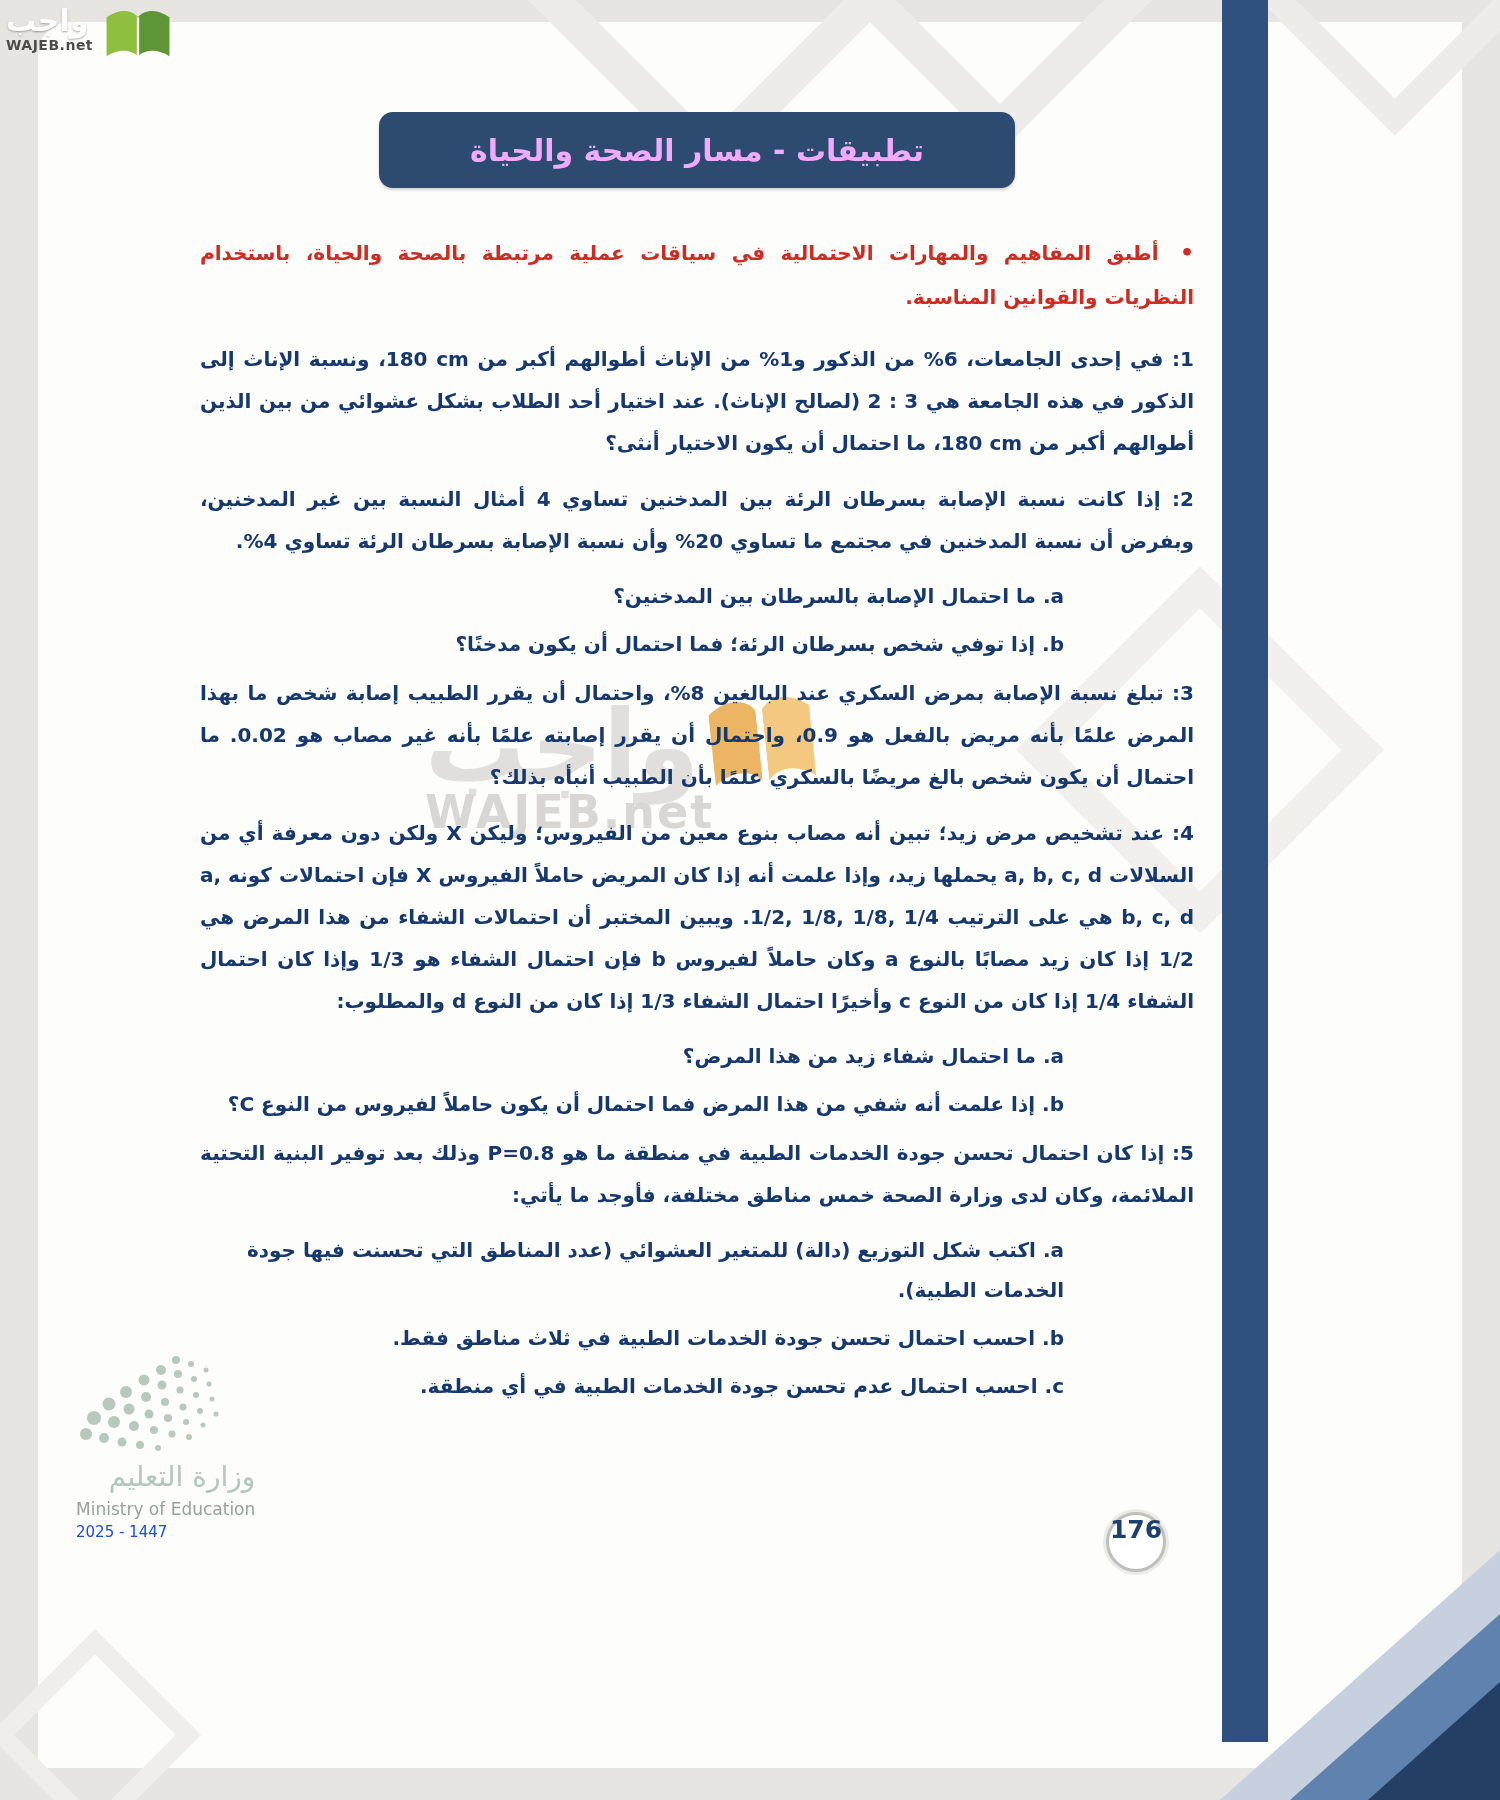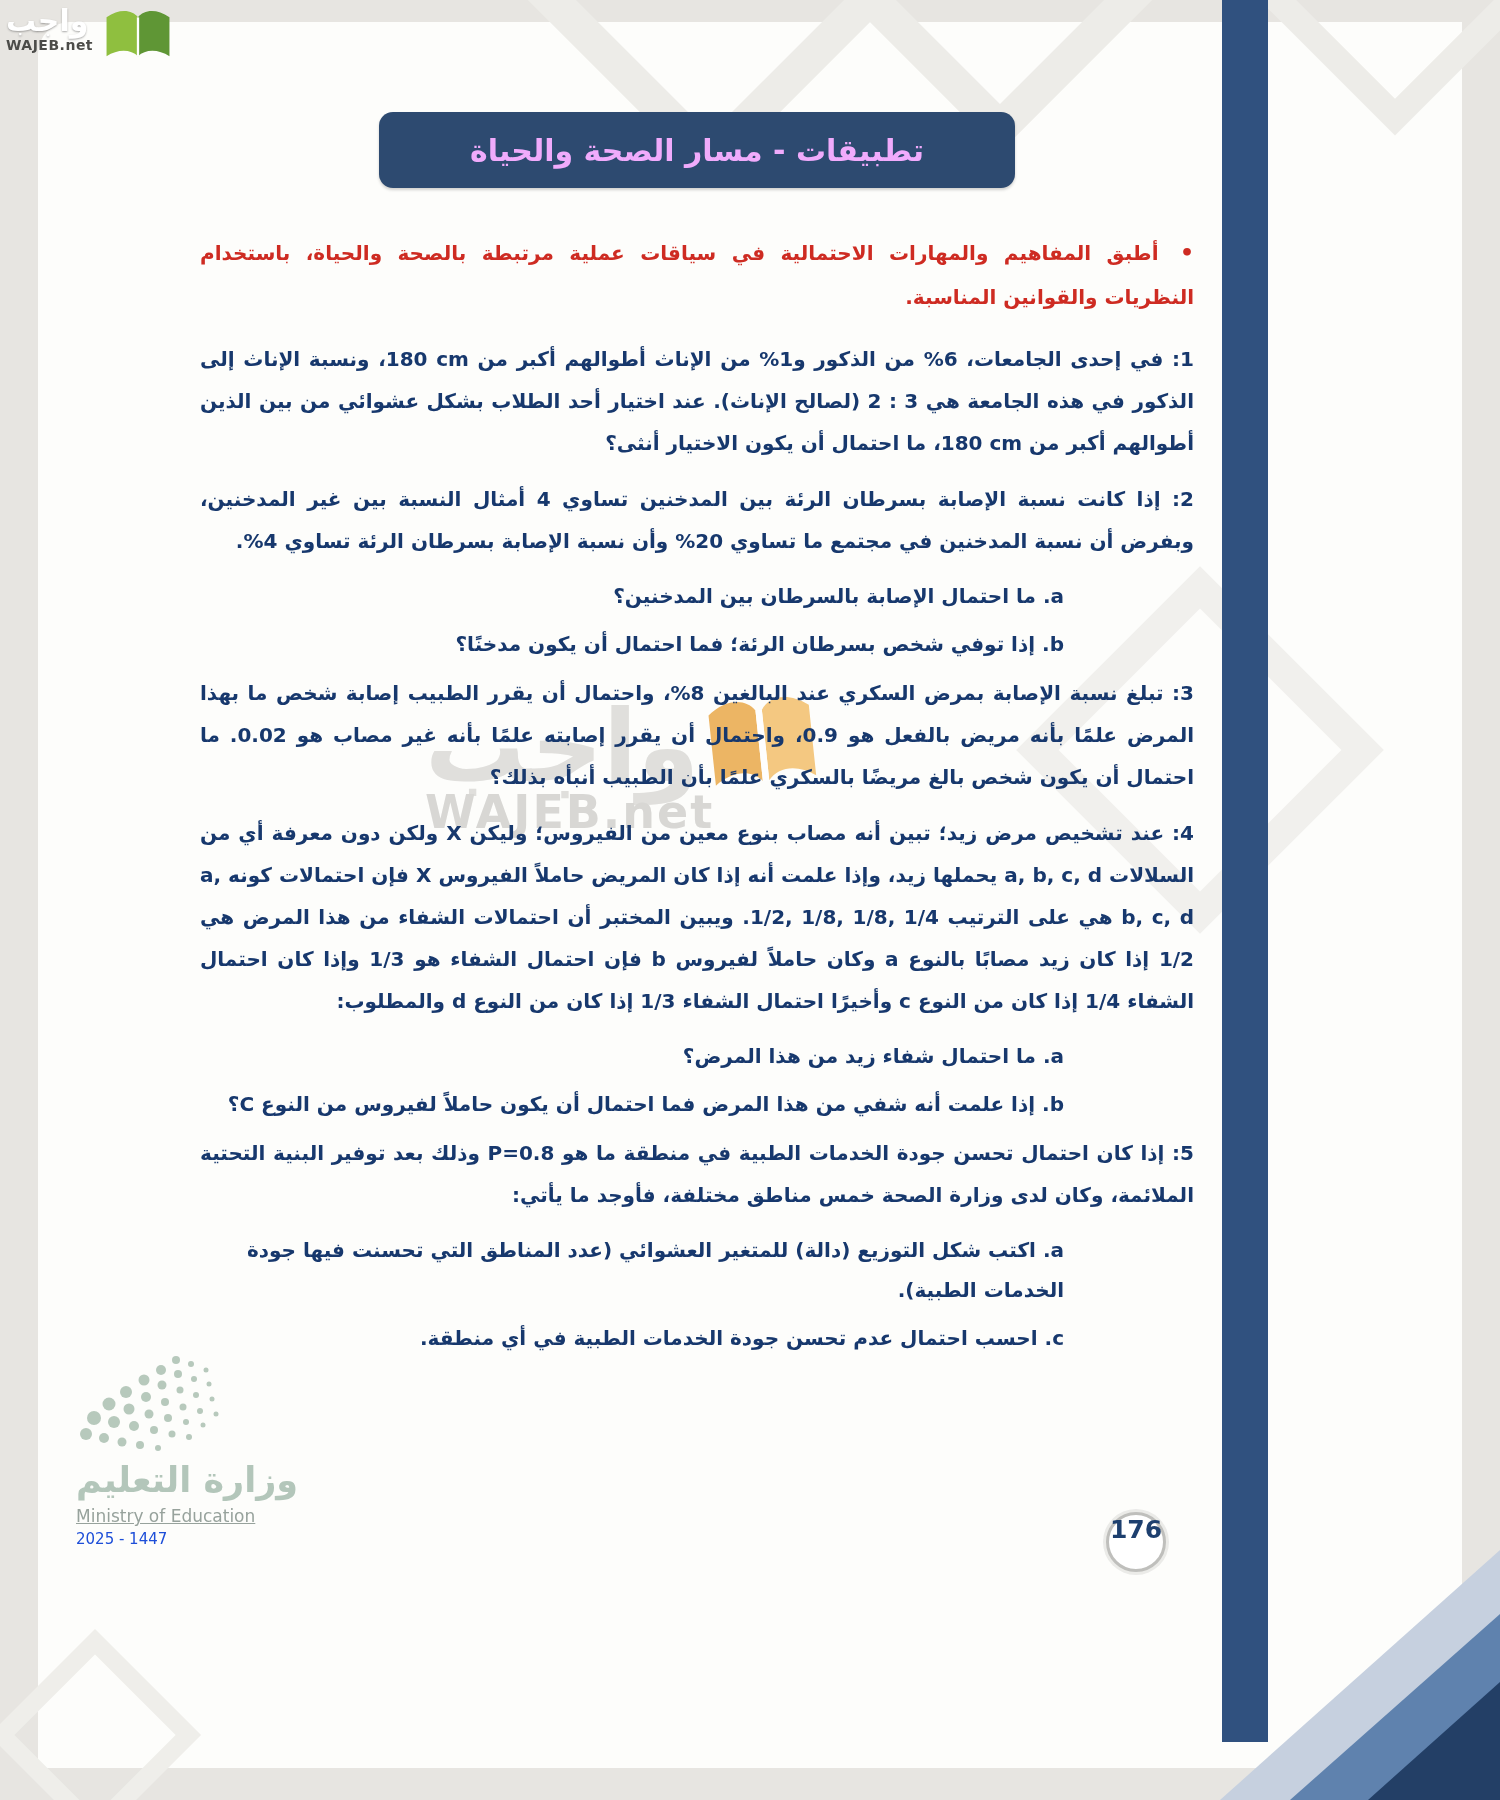--- a/index.html
+++ b/index.html
@@ -33,22 +33,22 @@
   
   .content { position:absolute; left:200px; top:112px; width:994px; direction:rtl; z-index:4; color:#17386d; font-weight:bold; }
   .title-banner { width:636px; height:76px; margin:0 auto 42px auto; background:#2d4a70; color:#f0abfc; border-radius:14px; display:flex; align-items:center; justify-content:center; font-size:30px; box-shadow:0 2px 3px rgba(0,0,0,.18); }
   .intro { color:#ce2b22; font-size:20px; line-height:2.1; text-align:justify; margin-bottom:20px; }
   .bullet { font-size:22px; margin-left:6px; }
   .prob { font-size:20px; line-height:2.1; text-align:justify; margin-bottom:14px; }
   .sub { font-size:20px; line-height:2.0; text-align:right; margin-right:130px; margin-bottom:8px; }
   .slabel { font-size:20px; }
   
   .ministry { position:absolute; left:76px; top:1352px; z-index:4; }
-  .m-ar { font-size:35px; font-weight:bold; color:#b3c6ba; margin-top:4px; }
-  .m-en { font-size:17px; color:#97a29c; margin-top:6px;text-decoration:underline; }
+  .m-ar { font-size:28px; font-weight:normal; color:#b3c6ba; margin-top:4px; }
+  .m-en { font-size:17px; color:#97a29c; margin-top:6px; }
   .m-years { font-size:15px; color:#1d4ed8; margin-top:4px; }
   
   .page-circle { position:absolute; left:1106px; top:1512px; width:60px; height:60px; border-radius:50%; background:#ffffff; border:3px solid #bfbfbc; display:flex; align-items:flex-start; justify-content:center; color:#1d3f6e; font-size:25px; font-weight:bold; z-index:4; box-shadow:0 0 0 3px rgba(200,200,198,.35); }
 </style>
 </head>
 <body>
 
 <div class="canvas">
 
   <div class="sheet"></div>
@@ -111,20 +111,21 @@
     <p class="prob"><span class="pnum">3:</span> <span>تبلغ نسبة الإصابة بمرض السكري عند البالغين 8%، واحتمال أن يقرر الطبيب إصابة شخص ما بهذا المرض علمًا بأنه مريض بالفعل هو 0.9، واحتمال أن يقرر إصابته علمًا بأنه غير مصاب هو 0.02. ما احتمال أن يكون شخص بالغ مريضًا بالسكري علمًا بأن الطبيب أنبأه بذلك؟</span></p>
 
     <p class="prob"><span class="pnum">4:</span> <span>عند تشخيص مرض زيد؛ تبين أنه مصاب بنوع معين من الفيروس؛ وليكن X ولكن دون معرفة أي من السلالات a, b, c, d يحملها زيد، وإذا علمت أنه إذا كان المريض حاملاً الفيروس X فإن احتمالات كونه a, b, c, d هي على الترتيب ⁦1/2, 1/8, 1/8, 1/4⁩. ويبين المختبر أن احتمالات الشفاء من هذا المرض هي 1/2 إذا كان زيد مصابًا بالنوع a وكان حاملاً لفيروس b فإن احتمال الشفاء هو 1/3 وإذا كان احتمال الشفاء 1/4 إذا كان من النوع c وأخيرًا احتمال الشفاء 1/3 إذا كان من النوع d والمطلوب:</span></p>
 
     <div class="sub"><span class="slabel">a.</span> <span>ما احتمال شفاء زيد من هذا المرض؟</span></div>
     <div class="sub"><span class="slabel">b.</span> <span>إذا علمت أنه شفي من هذا المرض فما احتمال أن يكون حاملاً لفيروس من النوع C؟</span></div>
 
     <p class="prob"><span class="pnum">5:</span> <span>إذا كان احتمال تحسن جودة الخدمات الطبية في منطقة ما هو ⁦P=0.8⁩ وذلك بعد توفير البنية التحتية الملائمة، وكان لدى وزارة الصحة خمس مناطق مختلفة، فأوجد ما يأتي:</span></p>
 
     <div class="sub"><span class="slabel">a.</span> <span>اكتب شكل التوزيع (دالة) للمتغير العشوائي (عدد المناطق التي تحسنت فيها جودة الخدمات الطبية).</span></div>
+    <div class="sub"><span class="slabel">b.</span> <span>احسب احتمال تحسن جودة الخدمات الطبية في ثلاث مناطق فقط.</span></div>
     <div class="sub"><span class="slabel">c.</span> <span>احسب احتمال عدم تحسن جودة الخدمات الطبية في أي منطقة.</span></div>
 
   </div>
 
   <div class="ministry">
     <span>
       <svg width="170" height="100" viewBox="0 0 170 100">
         <g fill="#b7c9bc">
           <circle cx="100" cy="8" r="4"></circle>
             <circle cx="115" cy="12" r="3"></circle>

